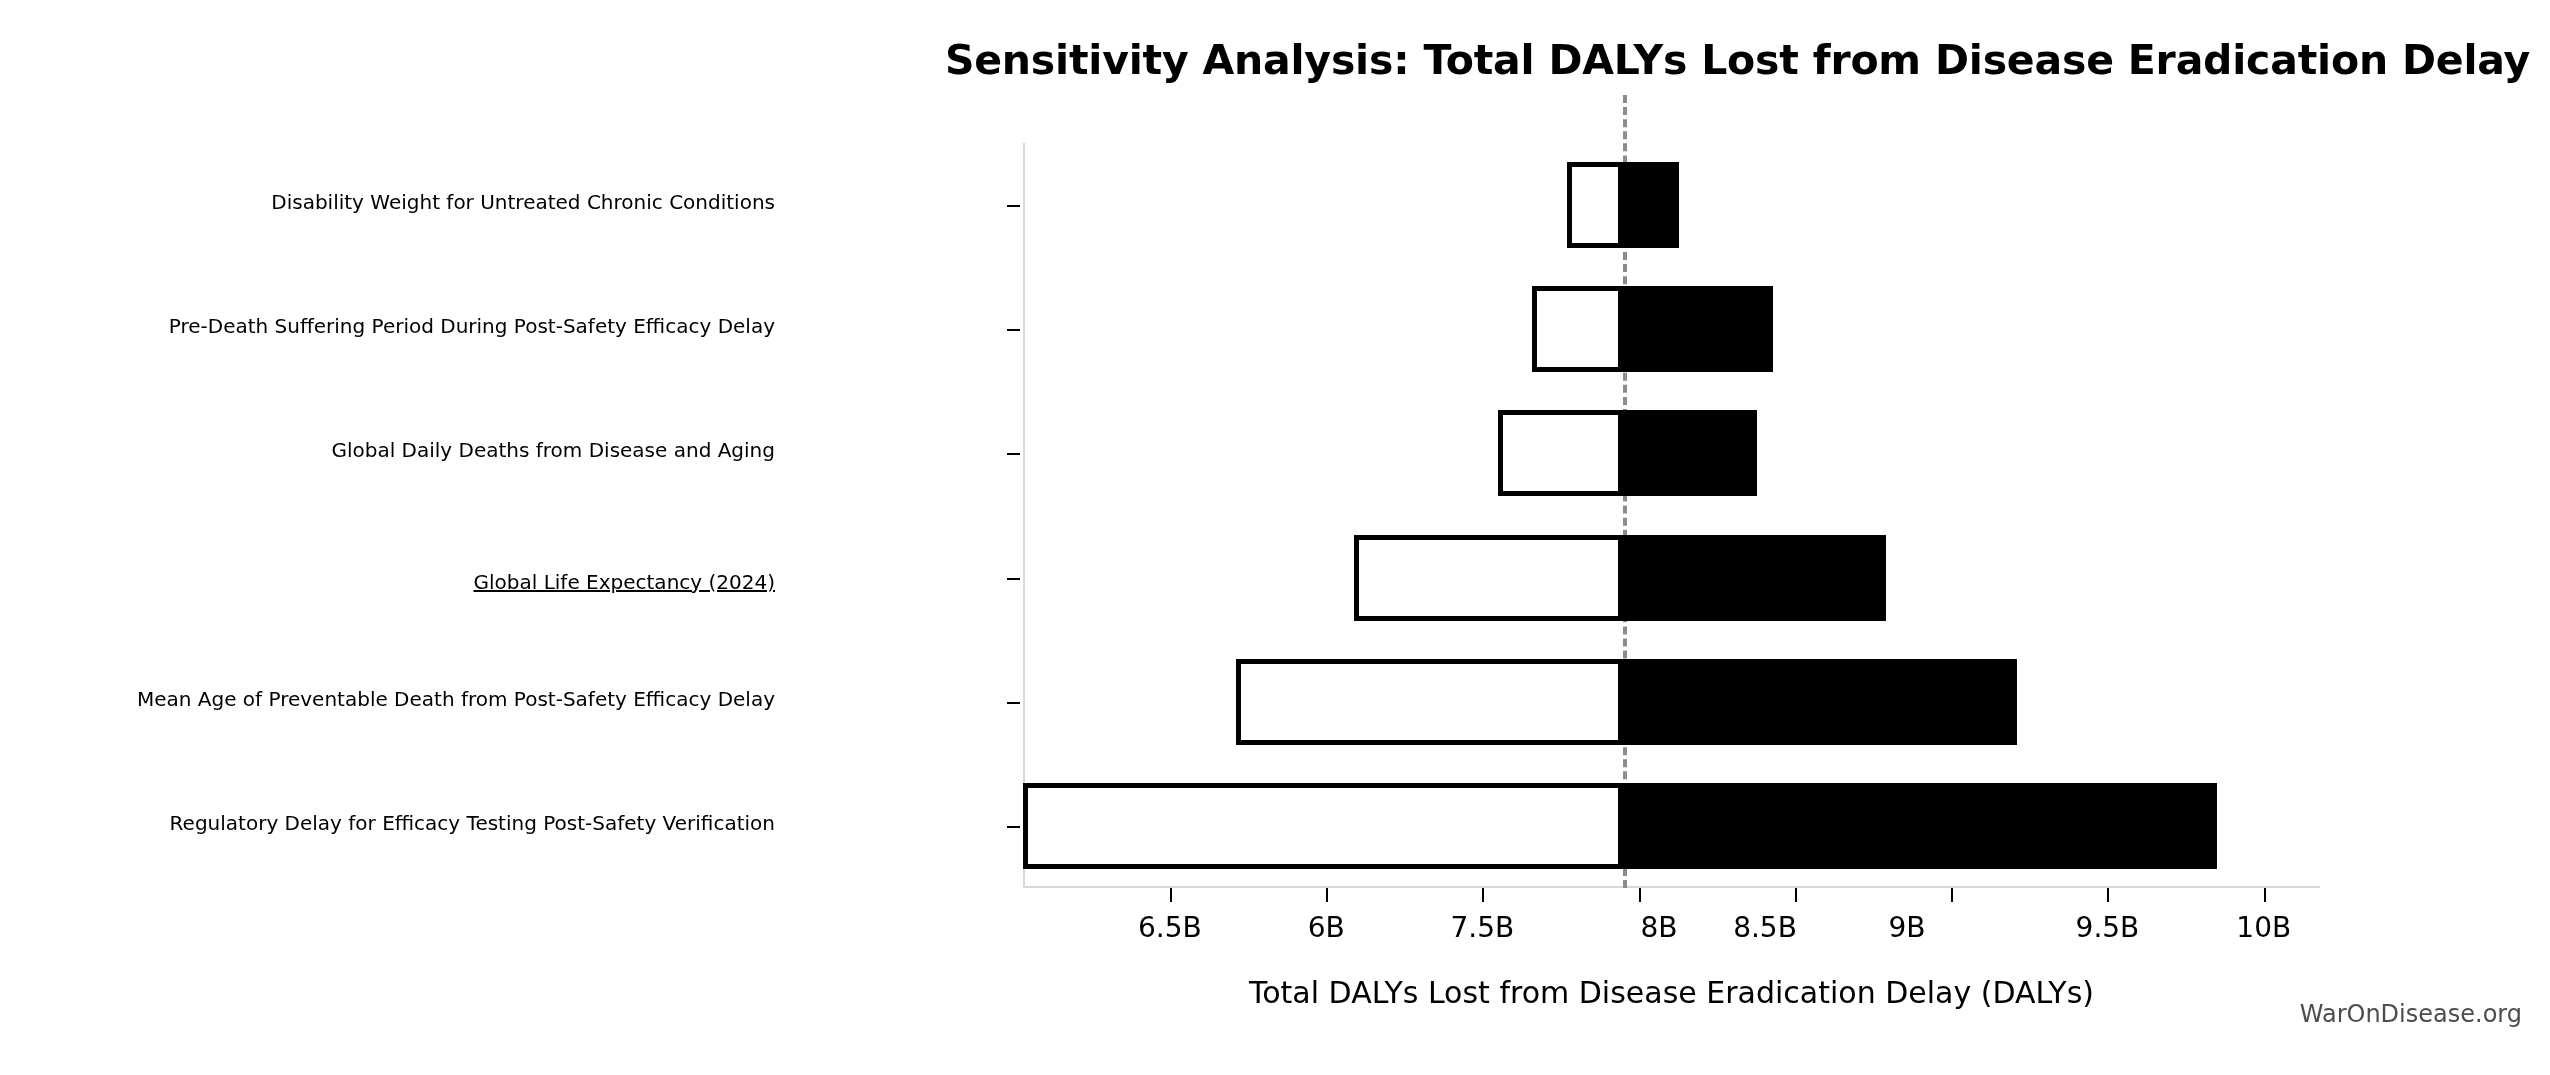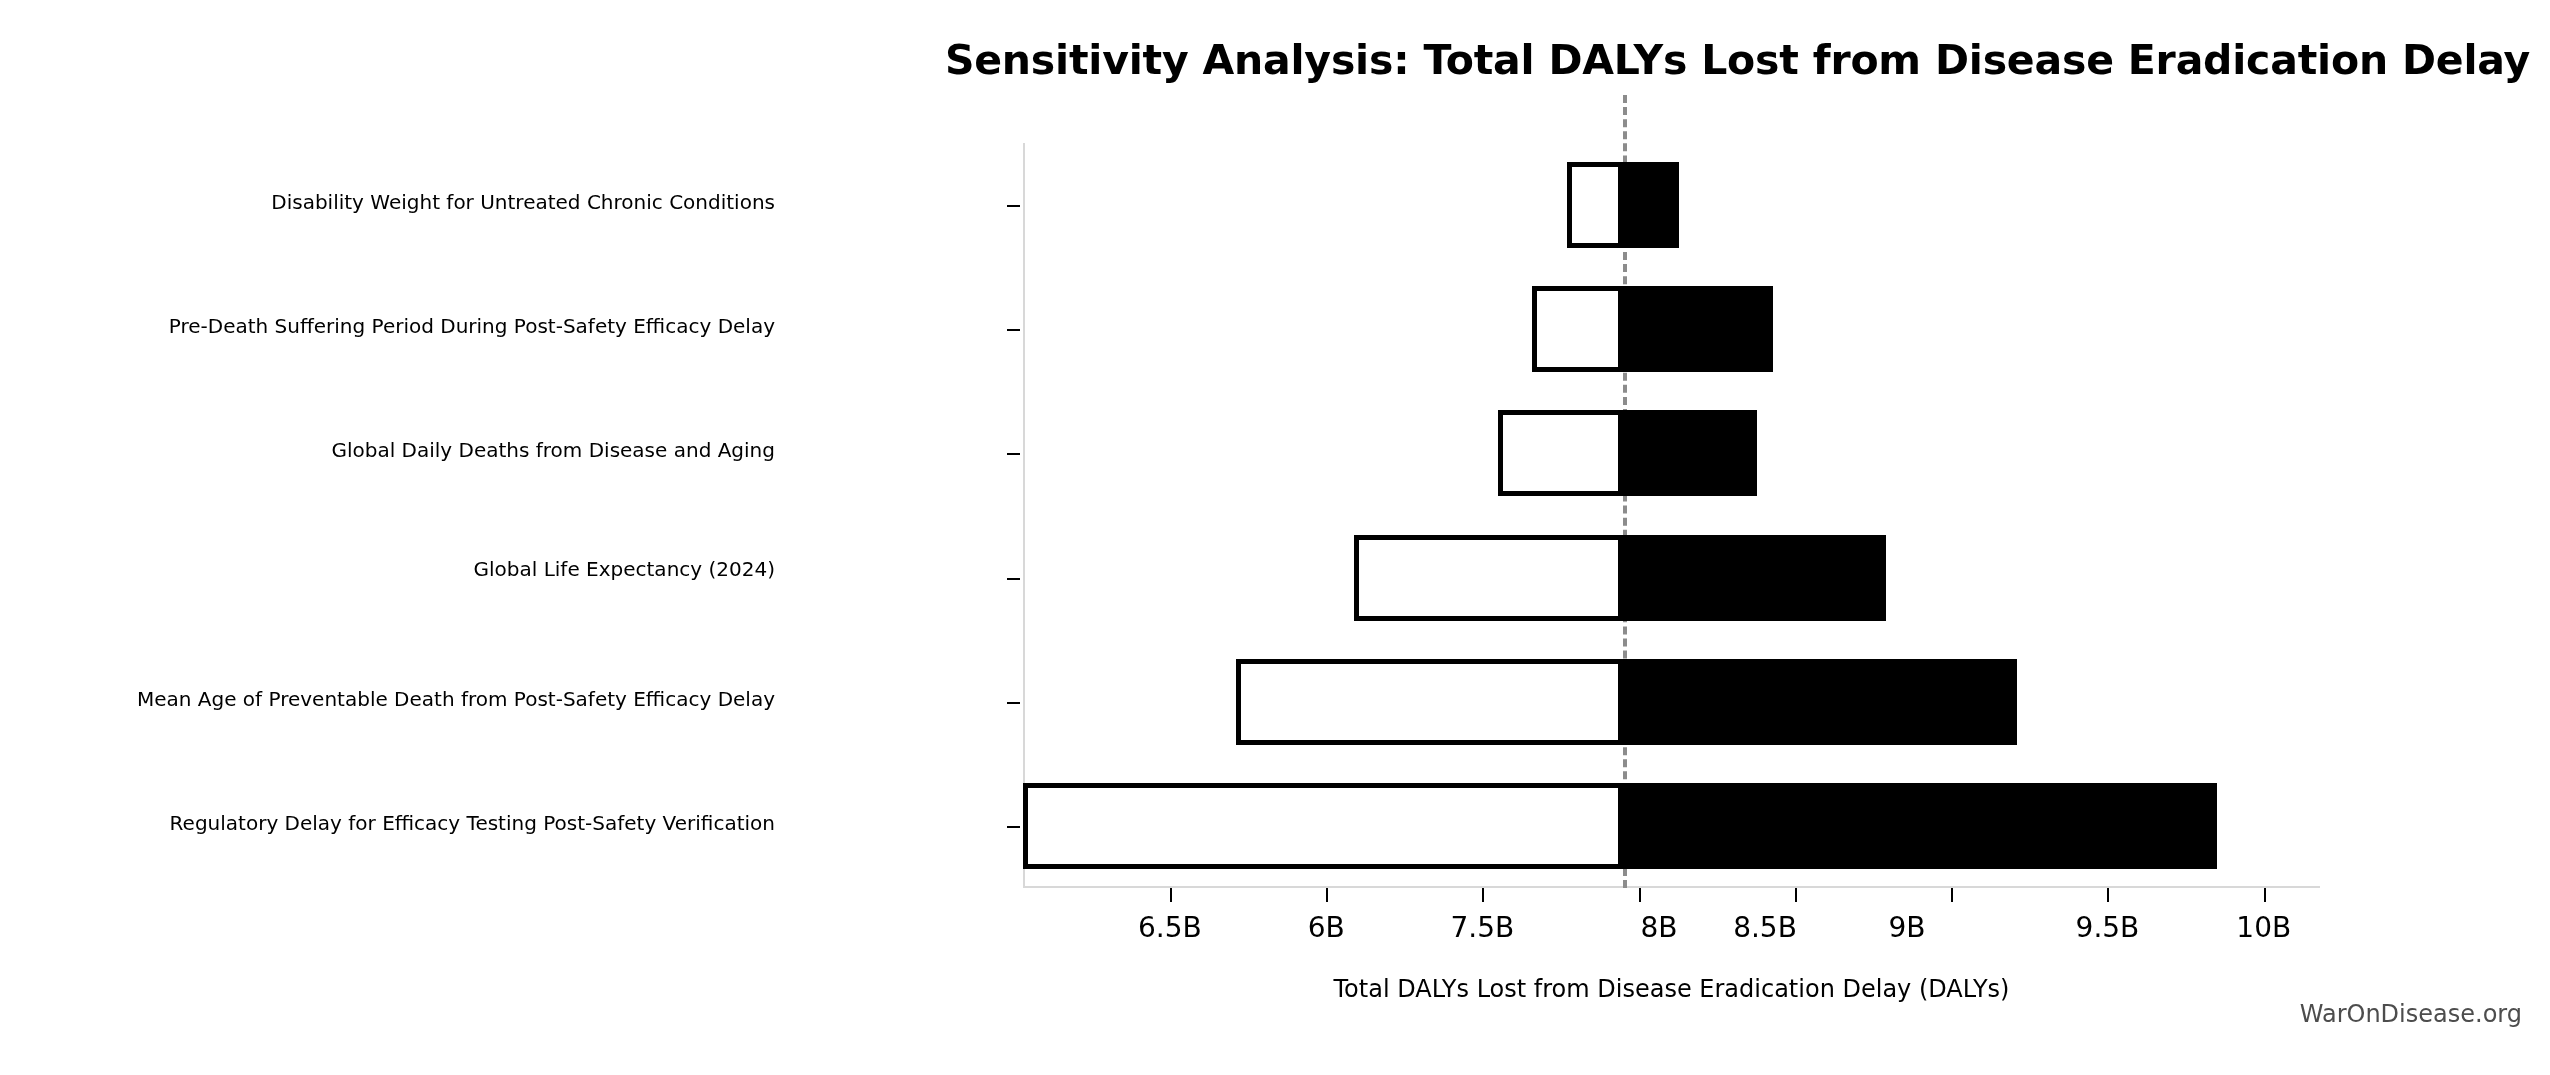--- a/index.html
+++ b/index.html
@@ -130,21 +130,21 @@
     white-space: nowrap;
   }
 
   
   #xaxis-title {
     position: absolute;
     left: 1023px;
     top: 975px;
     width: 1297px;
     text-align: center;
-    font-size: 24px;
+    font-size: 30px;
     color: #000000;
     white-space: nowrap;
   }
 
   
   #watermark {
     position: absolute;
     right: 28px;
     top: 1000px;
     font-size: 24px;
@@ -190,21 +190,21 @@
         </div>
       </div>
     <div id="yticks-layer">
         <div class="ytick-mark" style="top: 62.0833px;"></div>
         <div class="ytick-label" style="top: 49.0833px;">Disability Weight for Untreated Chronic Conditions</div>
         <div class="ytick-mark" style="top: 186.25px;"></div>
         <div class="ytick-label" style="top: 173.25px;">Pre-Death Suffering Period During Post-Safety Efficacy Delay</div>
         <div class="ytick-mark" style="top: 310.417px;"></div>
         <div class="ytick-label" style="top: 297.417px;">Global Daily Deaths from Disease and Aging</div>
         <div class="ytick-mark" style="top: 434.583px;"></div>
-        <div class="ytick-label" style="top: 416px;">Global Life Expectancy (2024)</div>
+        <div class="ytick-label" style="top: 429px; text-decoration: underline;">Global Life Expectancy (2024)</div>
         <div class="ytick-mark" style="top: 558.75px;"></div>
         <div class="ytick-label" style="top: 545.75px;">Mean Age of Preventable Death from Post-Safety Efficacy Delay</div>
         <div class="ytick-mark" style="top: 682.917px;"></div>
         <div class="ytick-label" style="top: 669.917px;">Regulatory Delay for Efficacy Testing Post-Safety Verification</div>
       </div>
     <div id="xticks-layer">
         <div class="xtick-mark" style="left: 146.889px;"></div>
         <div class="xtick-label" style="left: 146.889px;">6.5B</div>
         <div class="xtick-mark" style="left: 303.154px;"></div>
         <div class="xtick-label" style="left: 303.154px;">6B</div>

